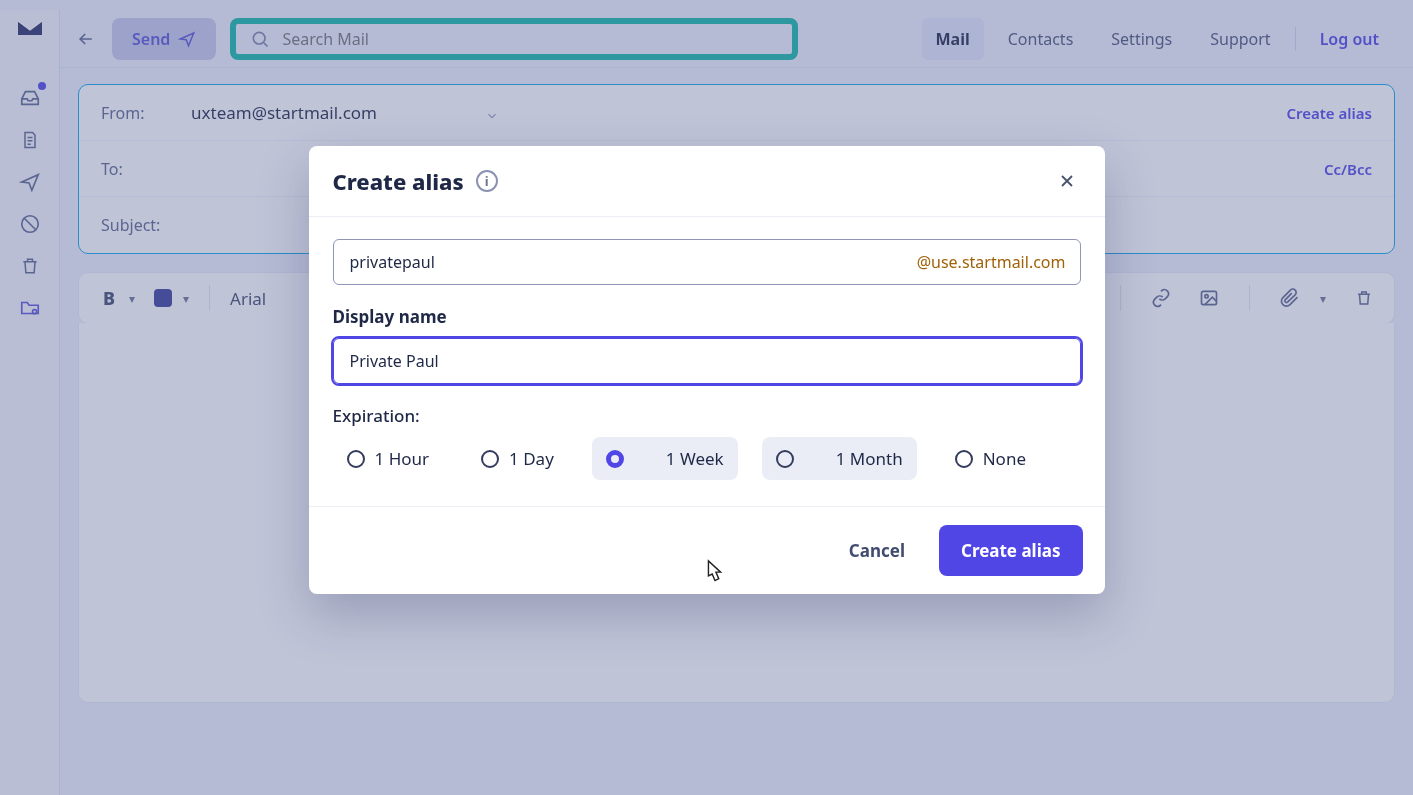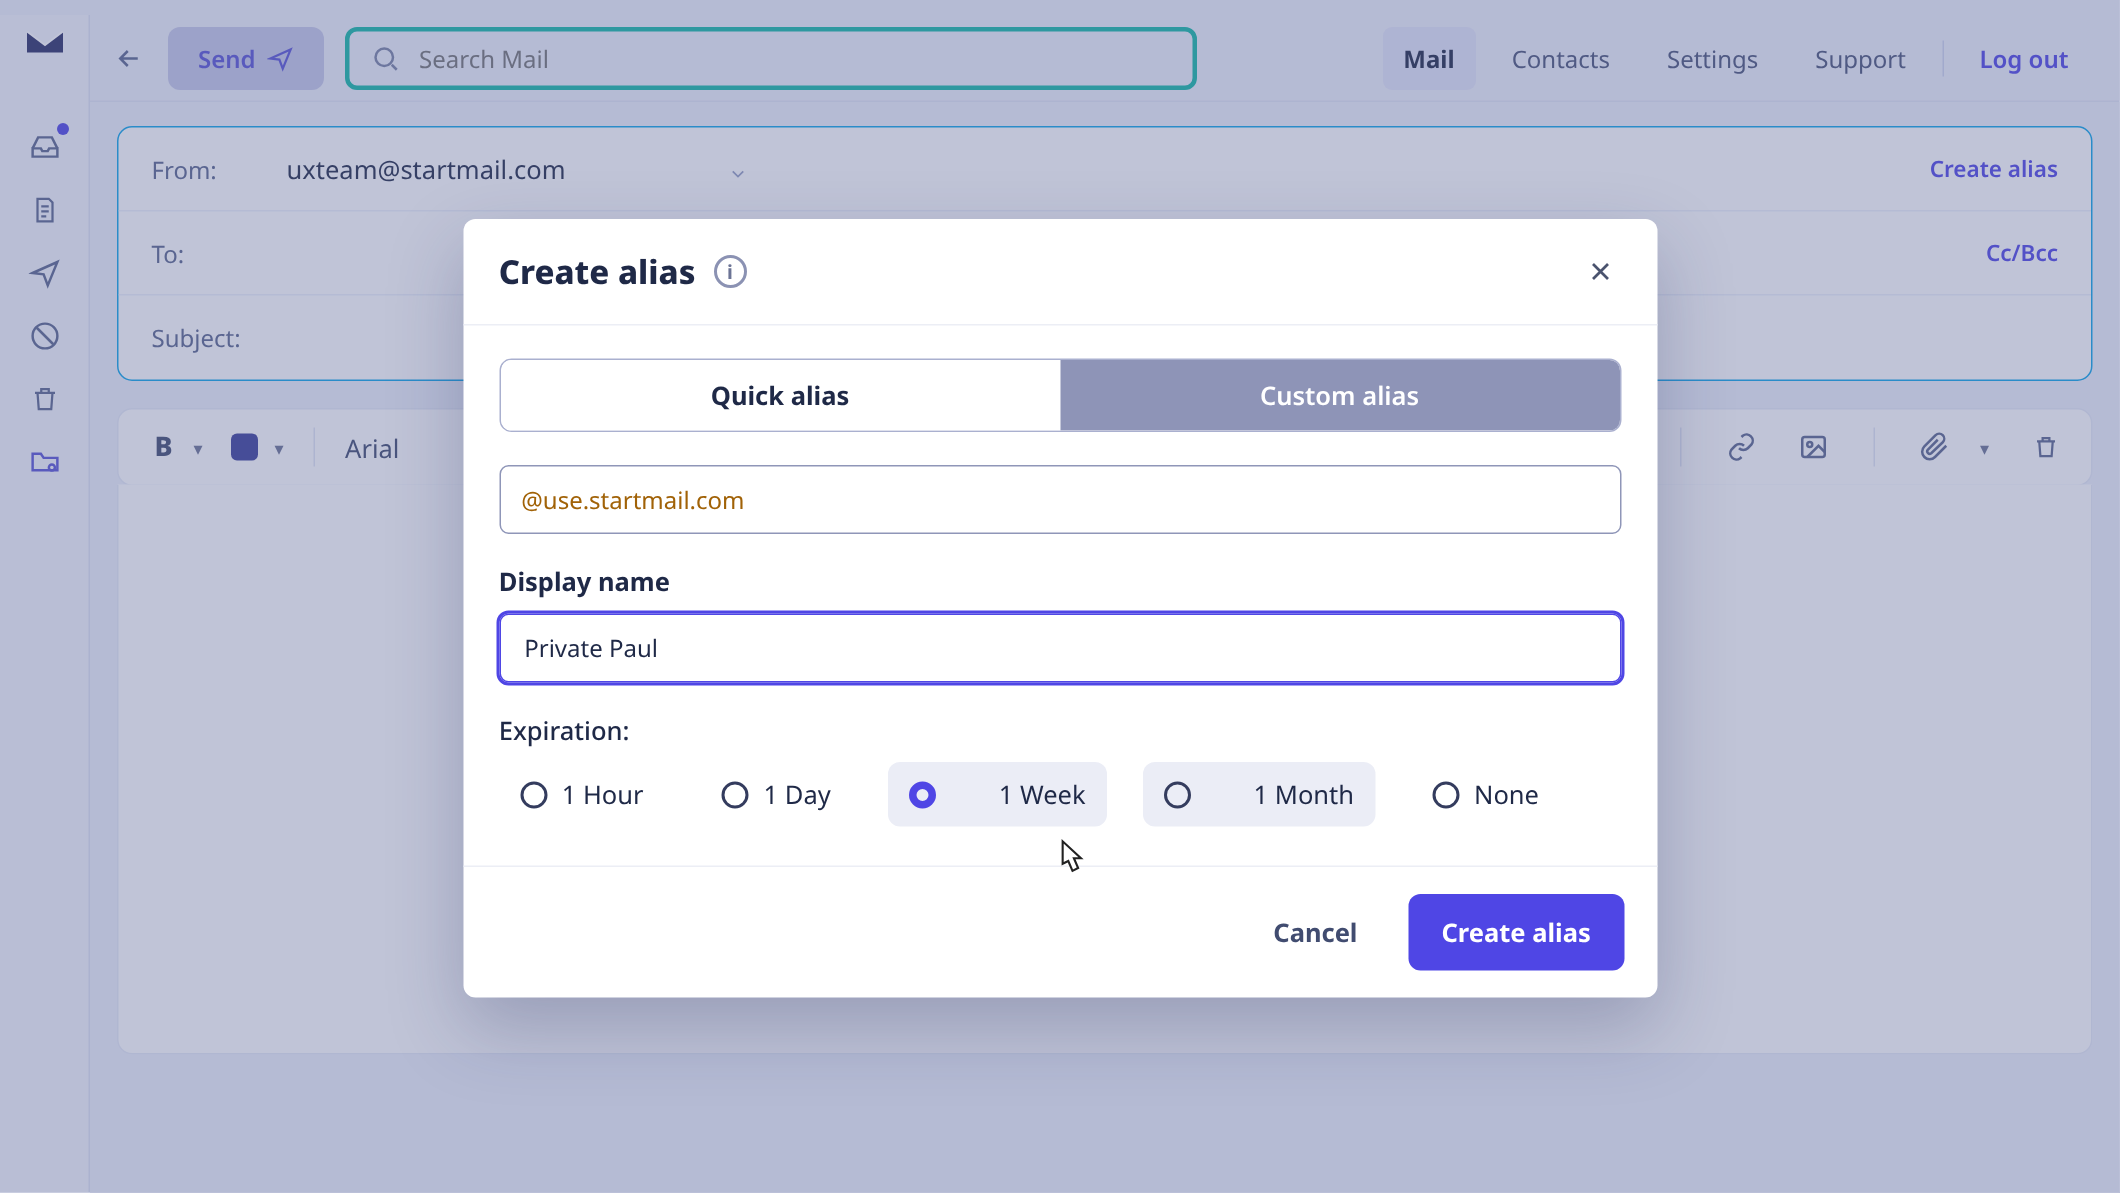--- a/index.html
+++ b/index.html
@@ -23,21 +23,21 @@
   .rail .logo svg{display:block;}
   .rail-icon{width:24px;height:24px;display:flex;align-items:center;justify-content:center;color:#5b678e;position:relative;cursor:pointer;}
   .rail-icon svg{display:block;}
   .rail-sep{height:12px;}
   .badge{position:absolute;top:-4px;right:-4px;width:8px;height:8px;border-radius:50%;background:var(--purple);}
   
   .main{flex:1;display:flex;flex-direction:column;}
   .topbar{height:58px;display:flex;align-items:center;padding:0 20px 0 14px;gap:14px;border-bottom:1px solid #e1e6f4;}
   .back-btn{width:24px;height:24px;display:flex;align-items:center;justify-content:center;color:#5b678e;cursor:pointer;}
   .send-btn{display:flex;align-items:center;gap:8px;background:#c6c9e8;color:var(--purple2);font-weight:600;border:none;border-radius:8px;padding:10px 20px;font-size:16px;cursor:pointer;}
-  .search{flex:0 0 568px;display:flex;align-items:center;gap:10px;border:3px solid #14b8a6;border-radius:8px;padding:0 14px;height:42px;color:#7a83a5;}
+  .search{flex:0 0 568px;display:flex;align-items:center;gap:10px;border:6px solid #14b8a6;border-radius:8px;padding:0 14px;height:42px;color:#7a83a5;}
   .search input{border:none;outline:none;background:transparent;font-size:16px;color:#4b5563;flex:1;}
   .spacer{flex:1;}
   .tabs{display:flex;align-items:center;gap:10px;}
   .tab{padding:10px 14px;border-radius:6px;font-size:16px;color:#4b557a;cursor:pointer;}
   .tab.active{background:#e3e5f8;font-weight:700;color:var(--dark);}
   .tab.logout{color:var(--purple);font-weight:600;}
   .tab-sep{width:1px;height:24px;background:#cdd3ed;}
   
   .compose-wrap{padding:16px 18px;}
   .compose{background:var(--white);border-radius:10px;border:1px solid #0ea5e9;overflow:hidden;}
@@ -253,26 +253,23 @@
     <div class="modal-header">
       <span class="modal-title">Create alias</span>
       <span class="info-icon">i</span>
       <div class="close-btn">
         <svg width="20" height="20" viewBox="0 0 24 24" fill="none" stroke="currentColor" stroke-width="2.2">
             <path d="M18 6L6 18M6 6l12 12"></path>
           </svg>
       </div>
     </div>
     <div class="modal-body">
-      <div class="seg">
-        <div class="seg-btn active">Quick alias</div>
-        <div class="seg-btn inactive">Custom alias</div>
-      </div>
 
       <div class="field-wrap">
+        <input value="privatepaul" style="">
         <span class="field-suffix">@use.startmail.com</span>
       </div>
 
       <div class="field-label">Display name</div>
       <div class="field-wrap focused">
         <input value="Private Paul" style="">
       </div>
 
       <div class="exp-label">Expiration:</div>
       <div class="radios">

